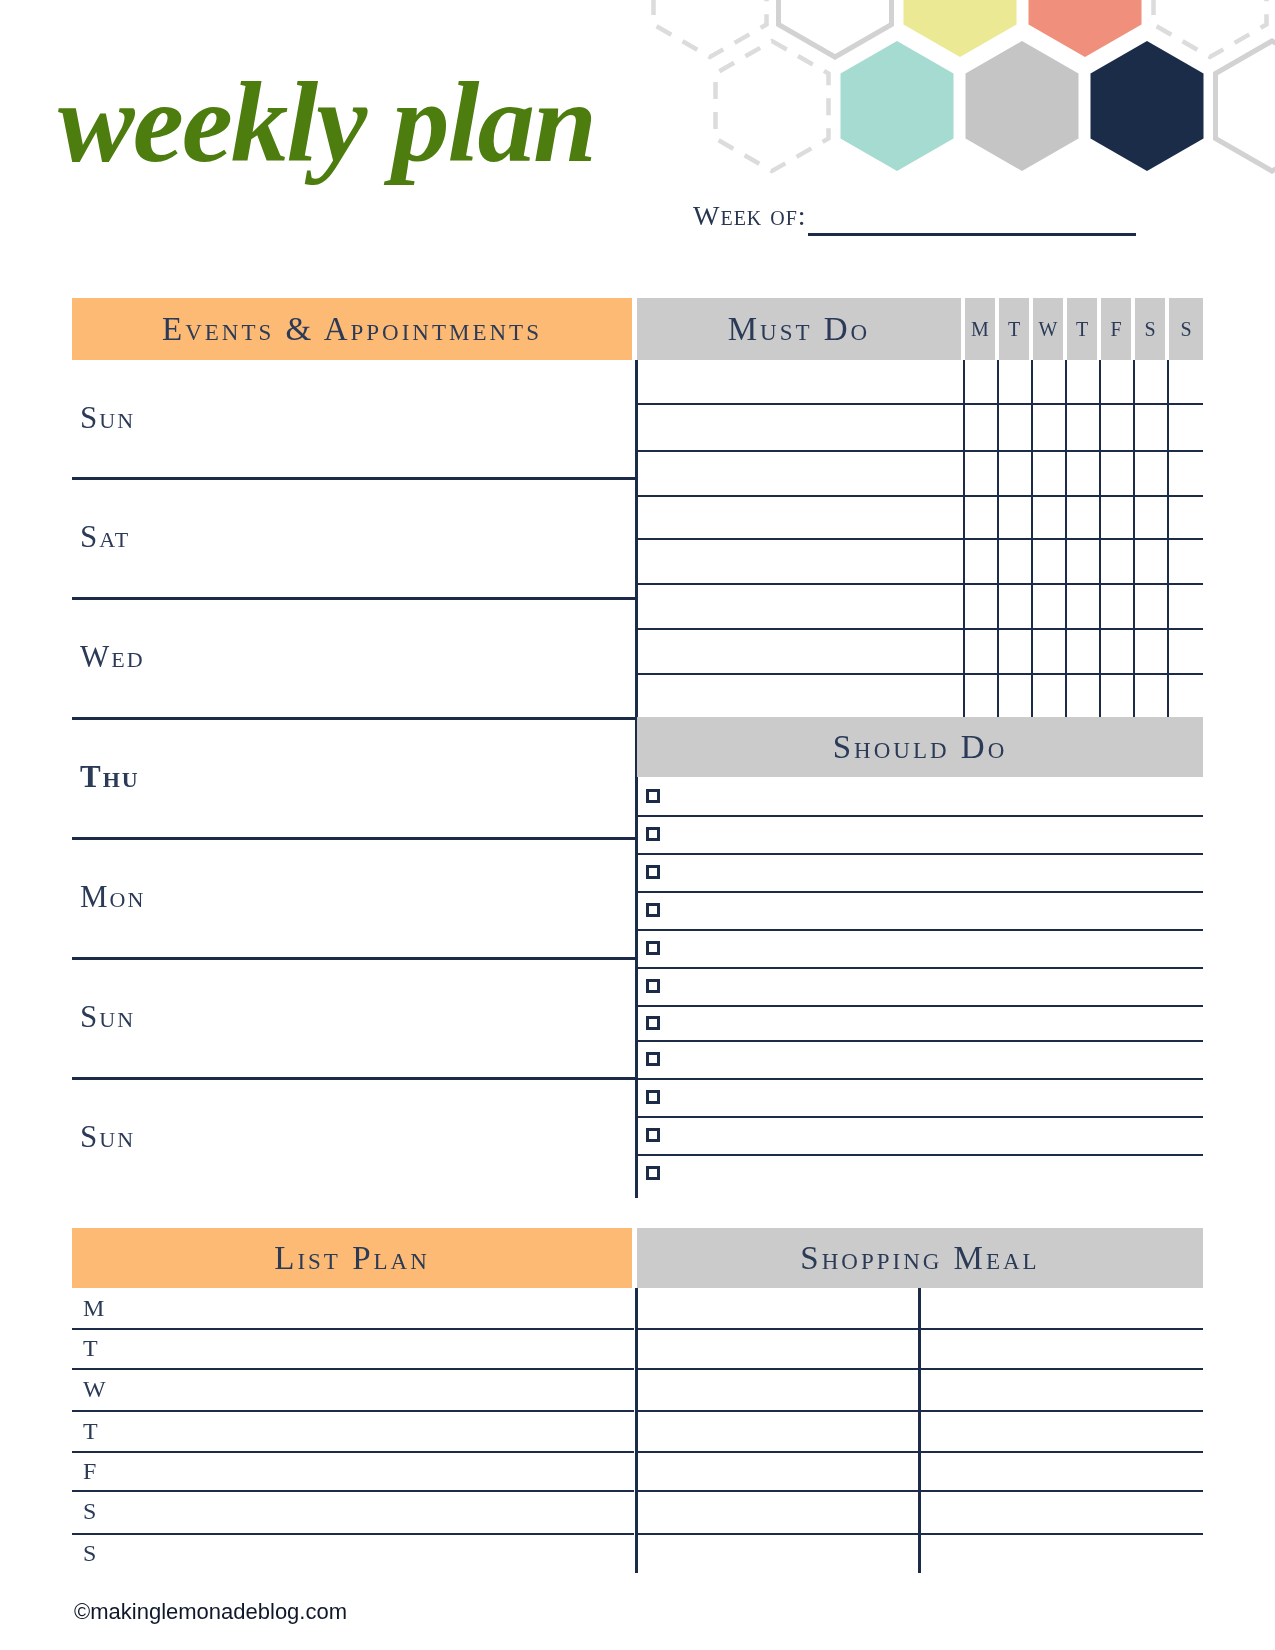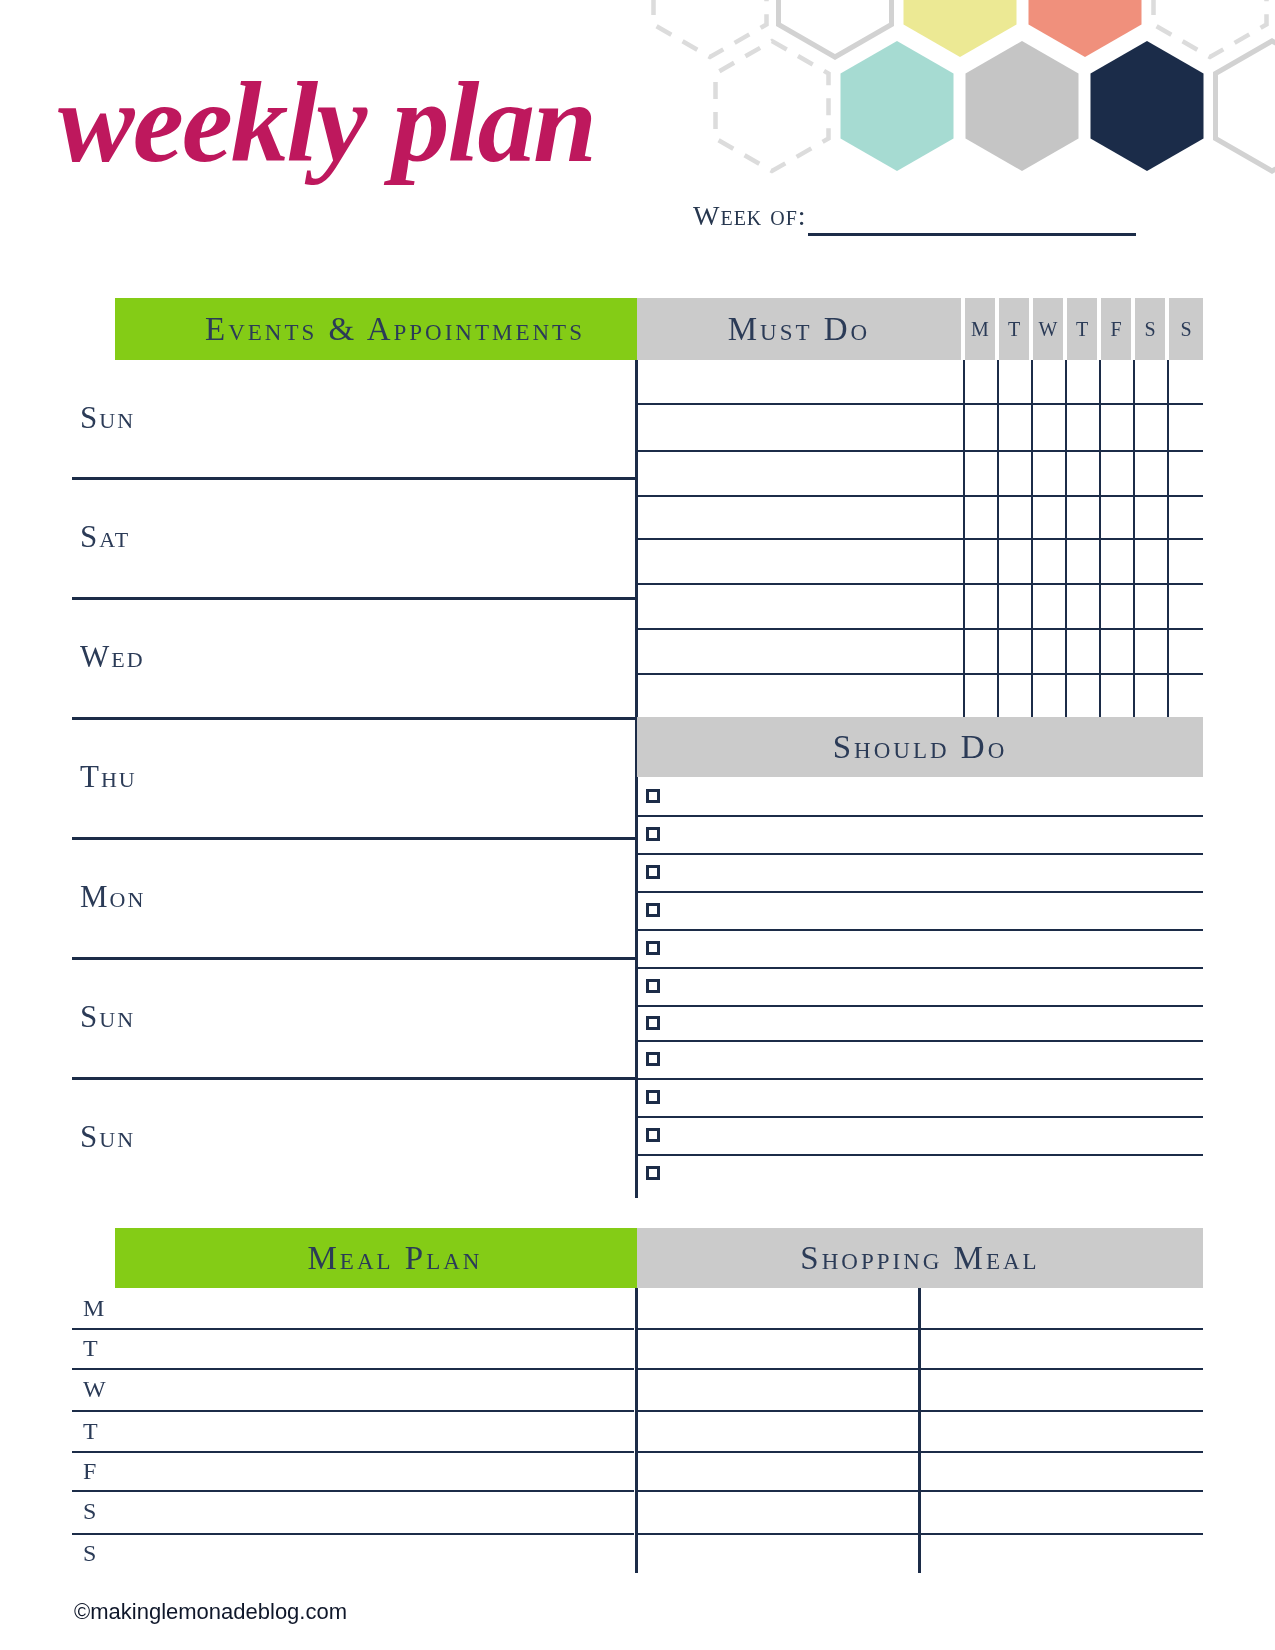--- a/index.html
+++ b/index.html
@@ -5,34 +5,34 @@
   html,body{margin:0;padding:0;}
   body{
     width:1275px;height:1650px;position:relative;background:#ffffff;
     font-family:"Liberation Serif", serif;overflow:hidden;
   }
   .abs{position:absolute;}
   
   .title{
     left:58px;top:48px;width:560px;
     font:italic 700 115px "Liberation Serif", serif;
-    color:#be185d;letter-spacing:-2px;line-height:1.3;
+    color:#4d7c0f;letter-spacing:-2px;line-height:1.3;
   }
   
   .weekof{
     left:693px;top:200px;font-size:28px;font-variant:small-caps;
     color:#27374F;letter-spacing:1px;
   }
   .weekof-line{left:808px;top:233px;width:328px;height:3px;background:#1C2C48;}
   
   .hdr{
     height:62px;display:flex;align-items:center;justify-content:center;
     font-size:33px;font-variant:small-caps;letter-spacing:3px;color:#2B3B57;
   }
-  .hdr.coral{background:#84cc16;margin-left:43px;}
+  .hdr.coral{background:#fdba74;}
   .hdr.gray{background:#CBCBCB;}
   .hdr-top{top:298px;}
   .hdr-bot{top:1228px;height:60px;}
   .daybox{
     top:298px;height:62px;background:#CBCBCB;display:flex;align-items:center;
     justify-content:center;font-size:20px;font-variant:small-caps;color:#2B3B57;
   }
   
   .day-row{left:72px;width:563px;}
   .day-label{
@@ -107,21 +107,21 @@
 
 <div class="abs day-row" style="top:360px;height:118px;">
   <span class="day-label" style="top:40px;">Sun</span>
 </div>
 <div class="abs day-row" style="top:478px;height:120px;">
   <span class="day-label" style="top:41px;">Sat</span>
 </div>
 <div class="abs day-row" style="top:598px;height:120px;">
   <span class="day-label" style="top:41px;">Wed</span>
 </div>
-<div class="abs day-row" style="top:718px;height:120px;">
+<div class="abs day-row" style="top:718px;height:120px;font-weight:bold;">
   <span class="day-label" style="top:41px;">Thu</span>
 </div>
 <div class="abs day-row" style="top:838px;height:120px;">
   <span class="day-label" style="top:41px;">Mon</span>
 </div>
 <div class="abs day-row" style="top:958px;height:120px;">
   <span class="day-label" style="top:41px;">Sun</span>
 </div>
 <div class="abs day-row" style="top:1078px;height:120px;">
   <span class="day-label" style="top:41px;">Sun</span>
@@ -177,21 +177,21 @@
 <div class="abs sd-row" style="top:1078px;height:38px;">
   <span class="checkbox" style="top:12px;"></span>
   </div>
 <div class="abs sd-row" style="top:1116px;height:38px;">
   <span class="checkbox" style="top:12px;"></span>
   </div>
 <div class="abs sd-row last" style="top:1154px;height:38px;">
   <span class="checkbox" style="top:12px;"></span>
   </div>
 
-<div class="abs hdr coral hdr-bot" style="left:72px;width:560px;">Meal Plan</div>
+<div class="abs hdr coral hdr-bot" style="left:72px;width:560px;">List Plan</div>
 <div class="abs hdr gray hdr-bot" style="left:637px;width:566px;">Shopping Meal</div>
 
 <div class="abs meal-row" style="top:1288px;height:40px;">
   <span class="meal-letter" style="top:7px;">M</span>
   </div>
 <div class="abs meal-row" style="top:1328px;height:40px;">
   <span class="meal-letter" style="top:7px;">T</span>
   </div>
 <div class="abs meal-row" style="top:1368px;height:42px;">
   <span class="meal-letter" style="top:8px;">W</span>

